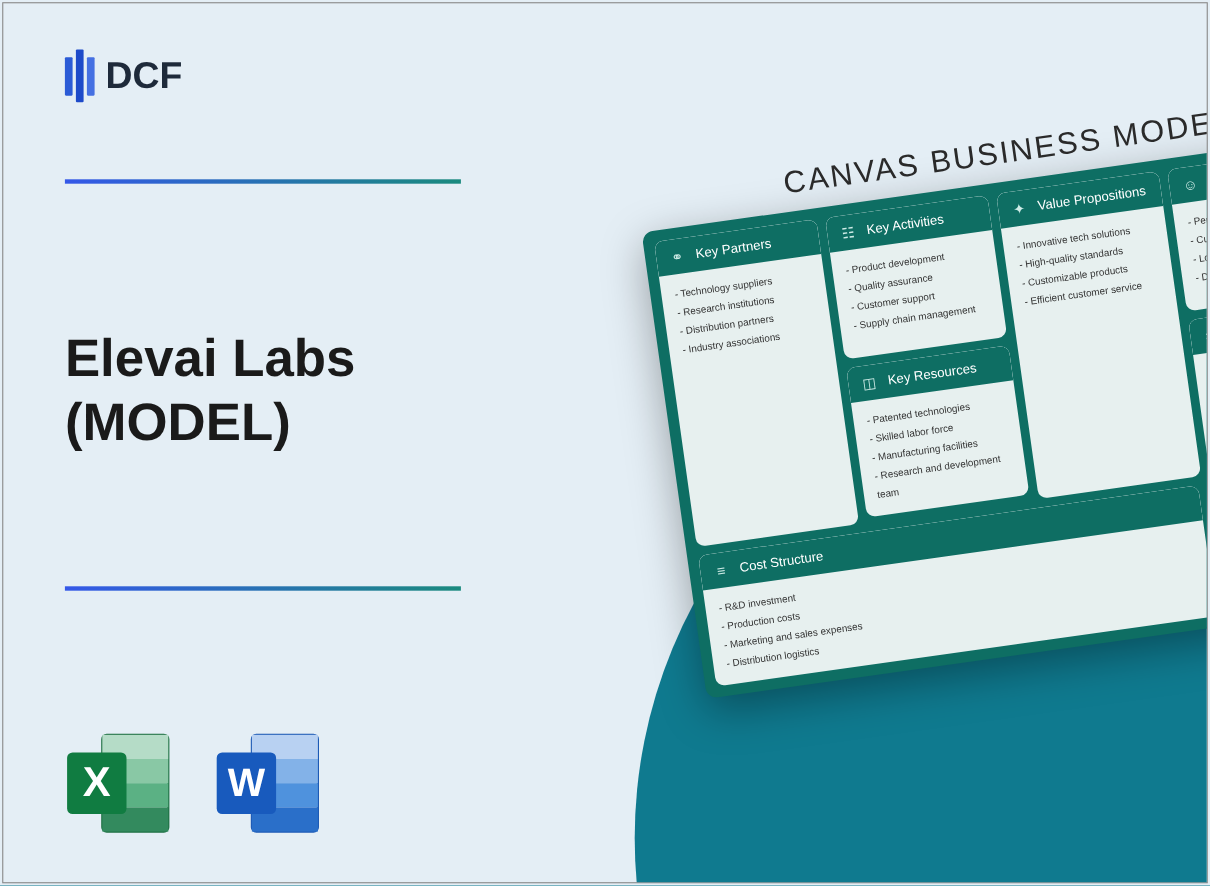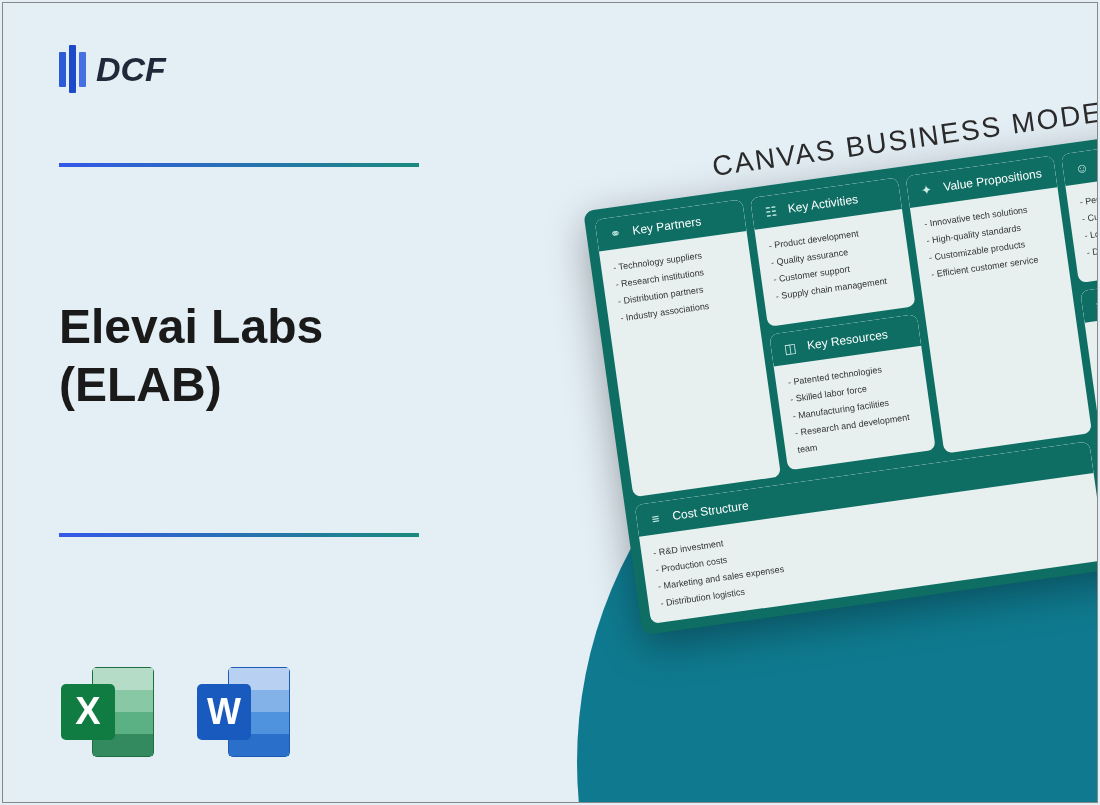--- a/index.html
+++ b/index.html
@@ -30,21 +30,20 @@
     z-index: 0;
   }
   
   .logo {
     position: absolute;
     top: 42px;
     left: 56px;
     display: flex;
     align-items: center;
     gap: 10px;
-    font-style: italic;
   }
   .logo-bars {
     display: flex;
     gap: 3px;
     align-items: center;
   }
   .bar { width: 7px; border-radius: 1px; }
   .bar1 { height: 35px; background: #2b5bd6; }
   .bar2 { height: 48px; background: #1d4ac9; }
   .bar3 { height: 35px; background: #4570e2; }
@@ -161,21 +160,21 @@
     <div class="logo-bars">
       <div class="bar bar1"></div>
       <div class="bar bar2"></div>
       <div class="bar bar3"></div>
     </div>
     <div class="logo-text">DCF</div>
   </div>
 
   <div class="divider div-top"></div>
   <div class="title">Elevai Labs
-(ELAB)</div>
+(MODEL)</div>
   <div class="divider div-bot"></div>
 
   <div class="apps">
     <svg class="app-icon" viewBox="0 0 100 100">
       <rect x="34" y="6" width="60" height="88" rx="4" fill="#e8f0ec" stroke="#1d6f42" stroke-width="2"></rect>
       <rect x="34" y="6" width="60" height="22" fill="#b5dcc7"></rect>
       <rect x="34" y="28" width="60" height="22" fill="#89c8a5"></rect>
       <rect x="34" y="50" width="60" height="22" fill="#5bb184"></rect>
       <rect x="34" y="72" width="60" height="22" fill="#338a5e"></rect>
       <rect x="2" y="22" width="54" height="56" rx="5" fill="#107c41"></rect>

